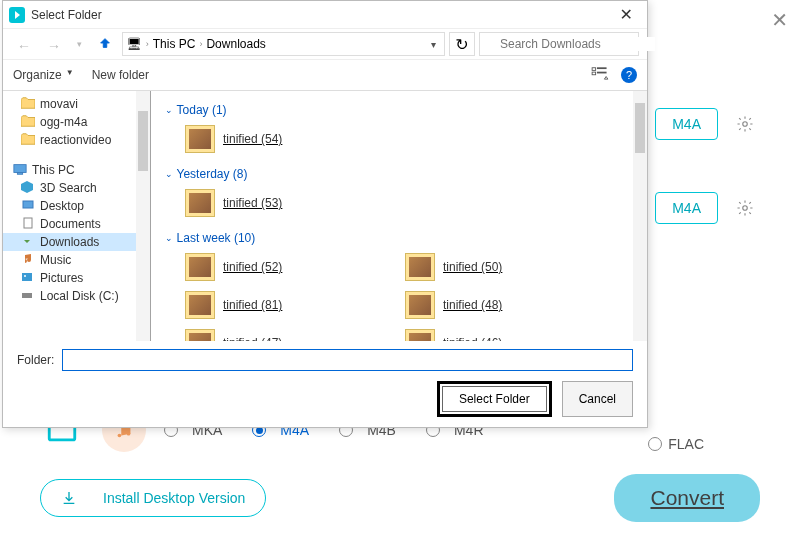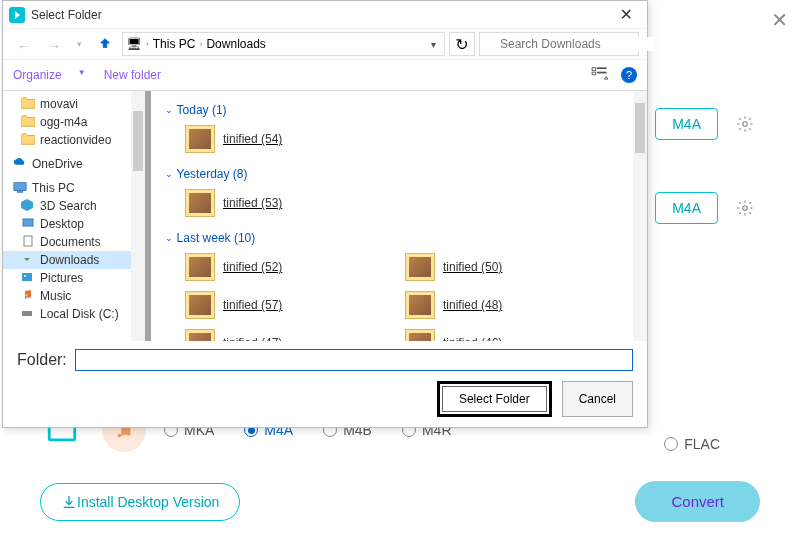--- a/index.html
+++ b/index.html
@@ -11,30 +11,30 @@
 .bg-row { position: absolute; right: 40px; display: flex; gap: 12px; align-items: center; }
 .bg-btn-m4a { border: 1.5px solid #00c4d6; color: #00a8ba; background:#fff; padding: 7px 16px; border-radius: 4px; font-size: 14px; cursor:pointer; }
 .bg-gear { width: 30px; height:30px; display:flex; align-items:center; justify-content:center; color:#888; cursor:pointer;}
 .bg-gear svg { width:18px; height:18px; stroke:#888; fill:none; stroke-width:1.5;}
 .format-row { position:absolute; bottom: 95px; left: 40px; right: 40px; display:flex; align-items:center; gap: 18px;}
 .icon-big { width:44px; height:44px; display:flex; align-items:center; justify-content:center; }
 .icon-video svg { width:34px; height:34px; stroke:#00c4d6; fill:none; stroke-width:2;}
 .icon-music { background:#fde9dc; border-radius:50%; width:44px;height:44px;}
 .icon-music svg { width:22px;height:22px; fill:#f09a5b; margin:11px;}
 .radio-group { display:flex; gap: 30px; align-items:center;}
-.radio-opt { display:flex; gap:6px; align-items:center; color:#555; font-size:14px; cursor:pointer;}
+.radio-opt { display:flex; gap:14px; align-items:center; color:#555; font-size:14px; cursor:pointer;}
 .radio-opt.sel { color:#0066d6;}
 .radio-circle { width:14px;height:14px;border:1.5px solid #888;border-radius:50%; display:inline-flex; align-items:center; justify-content:center;}
 .radio-opt.sel .radio-circle { border-color:#0066d6;}
 .radio-opt.sel .radio-circle::after { content:""; width:7px;height:7px;background:#0066d6;border-radius:50%;}
-.flac-opt { position:absolute; bottom:95px; right:80px; display:flex; gap:6px; align-items:center; color:#555; font-size:14px;justify-content:space-between;}
+.flac-opt { position:absolute; bottom:95px; right:96px; display:flex; gap:6px; align-items:center; color:#555; font-size:14px;justify-content:space-between;}
 .bottom-bar { position:absolute; bottom:25px; left:40px; right:40px; display:flex; justify-content:space-between; align-items:center;}
-.install-btn { border:1.5px solid #00c4d6; color:#00a8ba; background:#fff; padding: 10px 20px; border-radius:22px; font-size:14px; display:flex; gap:0; align-items:center; cursor:pointer;}
+.install-btn { border:1.5px solid #00c4d6; color:#00a8ba; background:#fff; padding: 10px 20px; border-radius:22px; font-size:14px; display:flex; gap:26px; align-items:center; cursor:pointer;}
 .install-btn svg { width:16px;height:16px; stroke:#00a8ba; fill:none; stroke-width:2;}
-.convert-btn { background:#7dd5e8; color:#6d28d9; padding: 12px 36px; border:none; border-radius:22px; font-size:15px; cursor:pointer;}
+.convert-btn { background:#7dd5e8; color:#404040; padding: 12px 36px; border:none; border-radius:22px; font-size:21px; cursor:pointer;text-decoration:underline;}
 
 
 .dialog { position:absolute; top:0; left:2px; width:646px; height:428px; background:#fff; border:1px solid #bbb; display:flex; flex-direction:column; box-shadow:2px 2px 8px rgba(0,0,0,0.15);}
 .titlebar { height:28px; display:flex; align-items:center; padding:0 6px; border-bottom:1px solid #eee;}
 .tb-icon { width:16px;height:16px; margin-right:6px;}
 .tb-icon svg{width:16px;height:16px;}
 .tb-title { font-size:12px; color:#333; flex:1;}
 .tb-close { font-size:16px; color:#333; padding:0 8px; cursor:pointer;}
 
 .nav-row { height:30px; display:flex; align-items:center; padding:2px 8px; gap:4px;}
@@ -43,28 +43,28 @@
 .nav-up svg{width:14px;height:14px;stroke:#0066d6;fill:#0066d6;}
 .breadcrumb { flex:1; border:1px solid #ddd; height:24px; display:flex; align-items:center; padding:0 4px; font-size:12px; gap:4px;}
 .bc-sep{color:#888; font-size:9px;}
 .bc-drop{margin-left:auto; color:#555; font-size:10px; padding:0 4px;}
 .refresh-btn { width:26px; height:24px; border:1px solid #ddd; display:flex;align-items:center;justify-content:center; cursor:pointer;}
 .search-box { width:160px; height:24px; border:1px solid #ddd; display:flex; align-items:center; padding:0 20px; gap:4px;}
 .search-box input{border:none; outline:none; flex:1; font-size:12px; color:#888;}
 .search-box svg{width:12px;height:12px;stroke:#888;fill:none;}
 
 .toolbar { height:32px; border-bottom:1px solid #ddd; border-top:1px solid #eee; display:flex; align-items:center; padding:0 10px; gap:18px;}
-.tb-link { color:#8b5cf6; font-size:12px; cursor:pointer; display:flex; align-items:flex-start; gap:16px;}
+.tb-link { color:#404040; font-size:12px; cursor:pointer; display:flex; align-items:flex-start; gap:4px;}
 .tb-drop{font-size:8px;}
 .tb-right { margin-left:auto; display:flex; gap:12px; align-items:center;}
 .view-icon svg{width:18px;height:14px;stroke:#555;fill:none;}
 .help-icon { width:16px;height:16px;background:#0066d6;color:#fff;border-radius:50%;font-size:11px;display:flex;align-items:center;justify-content:center;cursor:pointer;}
 
 .dialog-body { flex:1; display:flex; overflow:hidden;}
-.tree { width:148px; border-right:6px solid #a3a3a3; overflow-y:auto; padding:4px 0; position:relative;}
+.tree { width:148px; border-right:1px solid #a3a3a3; overflow-y:auto; padding:4px 0; position:relative;}
 .scroll-v { position:absolute; right:0; top:0; bottom:0; width:14px; background:#f4f4f4;}
 .scroll-thumb{position:absolute; left:2px; right:2px; top:20px; height:60px; background:#ccc;}
 .tree-item { display:flex; align-items:center; gap:5px; padding:2px 4px 2px 18px; font-size:12px; color:#333; cursor:pointer; white-space:nowrap;}
 .tree-item.l1{padding-left:10px;}
 .tree-item.sel{background:#cde8ff;}
 .tree-icon{width:14px;height:14px;display:inline-flex;}
 .folder-i svg{width:14px;height:12px;fill:#ffd77a;stroke:#d4a838;}
 .pc-i svg{width:14px;height:12px;fill:#5ba3e0;stroke:#3b7bbd;}
 .od-i svg{width:14px;height:10px;fill:#0078d4;}
 .obj3d-i svg{width:12px;height:12px;fill:#3ba3d4;}
@@ -80,21 +80,21 @@
 .group-hdr { color:#0055bb; font-size:12px; padding:4px 0; display:flex; align-items:center; gap:4px; cursor:pointer;}
 .group-hdr .chev{font-size:9px;}
 .file-grid { display:flex; flex-wrap:wrap; gap:10px 60px; padding:4px 10px 10px 20px;text-decoration:underline;}
 .file-item { display:flex; align-items:center; gap:8px; width:160px; cursor:pointer;}
 .file-thumb { width:30px; height:28px; background:#ffe49a; border:1px solid #d4b860; display:flex; align-items:center; justify-content:center; position:relative;}
 .file-thumb::after{content:""; position:absolute; left:3px;top:3px;right:3px;bottom:3px; background:linear-gradient(135deg,#b8824a,#8a5a3a);}
 .file-name { font-size:12px; color:#333;}
 
 .footer { padding:8px 14px 10px 14px; display:flex; flex-direction:column; gap:10px;}
 .folder-row { display:flex; align-items:center; gap:8px;}
-.folder-lbl { font-size:16px; color:#333;}
+.folder-lbl { font-size:12px; color:#333;}
 .folder-input { flex:1; height:22px; border:1px solid #0066d6; padding:0 4px; outline:none;}
 .btn-row { display:flex; justify-content:flex-end; gap:10px;}
 .dlg-btn { padding:5px 16px; font-size:12px; border:1px solid #aaa; background:#f4f4f4; cursor:pointer;}
 .dlg-btn.primary{background:#fff; border:1px solid #666;}
 .highlight-box{border:3px solid #000; padding:2px;}
 </style>
 </head>
 <body>
 
 <div class="bg-app">
@@ -240,28 +240,20 @@
         </div>
       <div class="tree-item">
           <span class="tree-icon folder-i">
             <svg viewBox="0 0 16 12">
               <path d="M0 2l2-2h4l2 2h8v10H0z"></path>
             </svg>
           </span>
           <span>reactionvideo</span>
         </div>
       <div style="height:6px"></div>
-      <div class="tree-item l1">
-          <span class="tree-icon od-i">
-            <svg viewBox="0 0 16 10">
-              <path d="M4 8a3 3 0 010-6 4 4 0 017 1 3 3 0 011 5z"></path>
-            </svg>
-          </span>
-          <span>OneDrive</span>
-        </div>
       <div style="height:6px"></div>
       <div class="tree-item l1">
           <span class="tree-icon pc-i">
             <svg viewBox="0 0 16 12">
               <rect x="1" y="1" width="14" height="9"></rect>
               <rect x="5" y="10" width="6" height="2"></rect>
             </svg>
           </span>
           <span>This PC</span>
         </div>
@@ -291,35 +283,35 @@
         </div>
       <div class="tree-item sel">
           <span class="tree-icon dl-i">
             <svg viewBox="0 0 12 12">
               <path d="M6 1v6M3 5l3 3 3-3M2 10h8"></path>
             </svg>
           </span>
           <span>Downloads</span>
         </div>
       <div class="tree-item">
+          <span class="tree-icon mus-i">
+            <svg viewBox="0 0 12 12">
+              <path d="M4 10a2 2 0 100-4v4zM4 6V2l6-1v6a2 2 0 11-2-2"></path>
+            </svg>
+          </span>
+          <span>Music</span>
+        </div>
+      <div class="tree-item">
           <span class="tree-icon pic-i">
             <svg viewBox="0 0 12 12">
               <rect x="1" y="2" width="10" height="8"></rect>
               <circle cx="4" cy="5" r="1" fill="#fff"></circle>
             </svg>
           </span>
           <span>Pictures</span>
-        </div>
-      <div class="tree-item">
-          <span class="tree-icon mus-i">
-            <svg viewBox="0 0 12 12">
-              <path d="M4 10a2 2 0 100-4v4zM4 6V2l6-1v6a2 2 0 11-2-2"></path>
-            </svg>
-          </span>
-          <span>Music</span>
         </div>
       <div class="tree-item">
           <span class="tree-icon disk-i">
             <svg viewBox="0 0 12 12">
               <rect x="1" y="4" width="10" height="5"></rect>
             </svg>
           </span>
           <span>Local Disk (C:)</span>
         </div>
 
@@ -357,21 +349,21 @@
         <div class="file-item">
             <div class="file-thumb"></div>
             <span class="file-name">tinified (52)</span>
           </div>
         <div class="file-item">
             <div class="file-thumb"></div>
             <span class="file-name">tinified (50)</span>
           </div>
         <div class="file-item">
             <div class="file-thumb"></div>
-            <span class="file-name">tinified (57)</span>
+            <span class="file-name">tinified (81)</span>
           </div>
         <div class="file-item">
             <div class="file-thumb"></div>
             <span class="file-name">tinified (48)</span>
           </div>
         <div class="file-item">
             <div class="file-thumb"></div>
             <span class="file-name">tinified (47)</span>
           </div>
         <div class="file-item">

